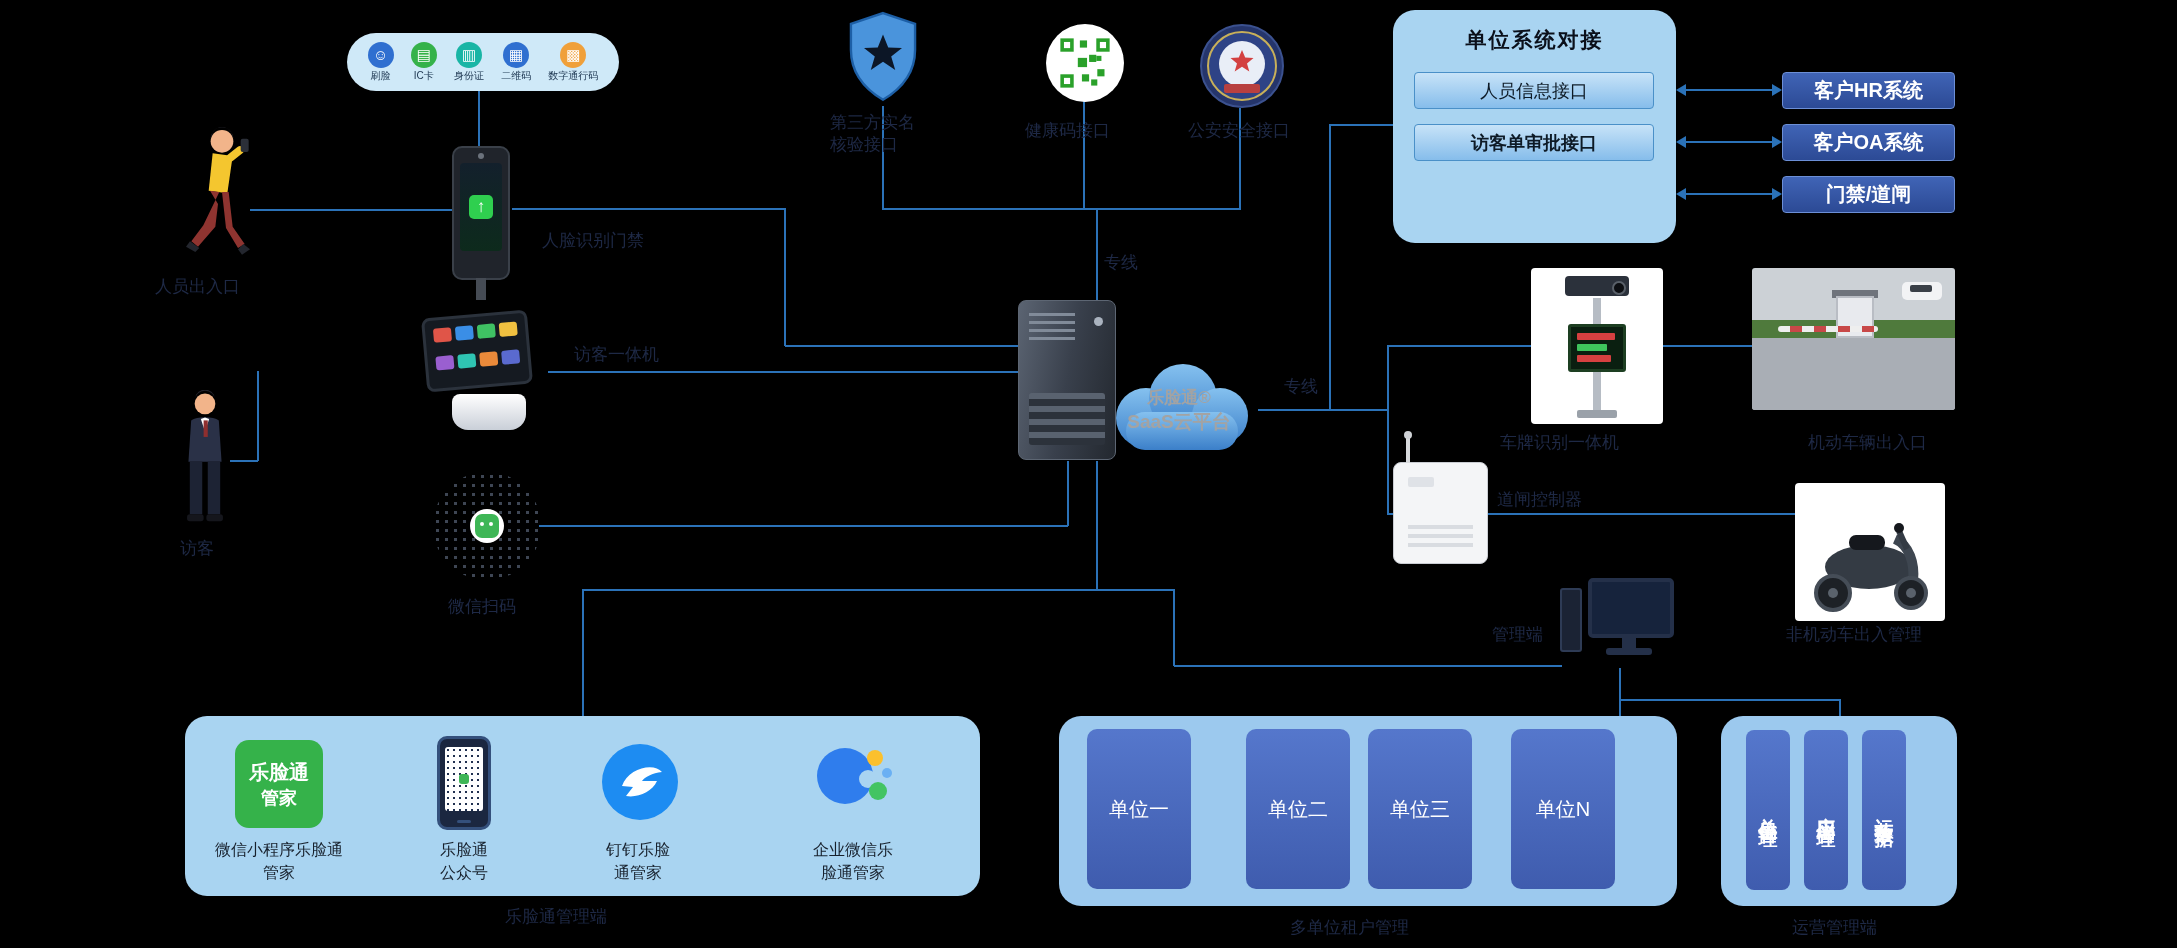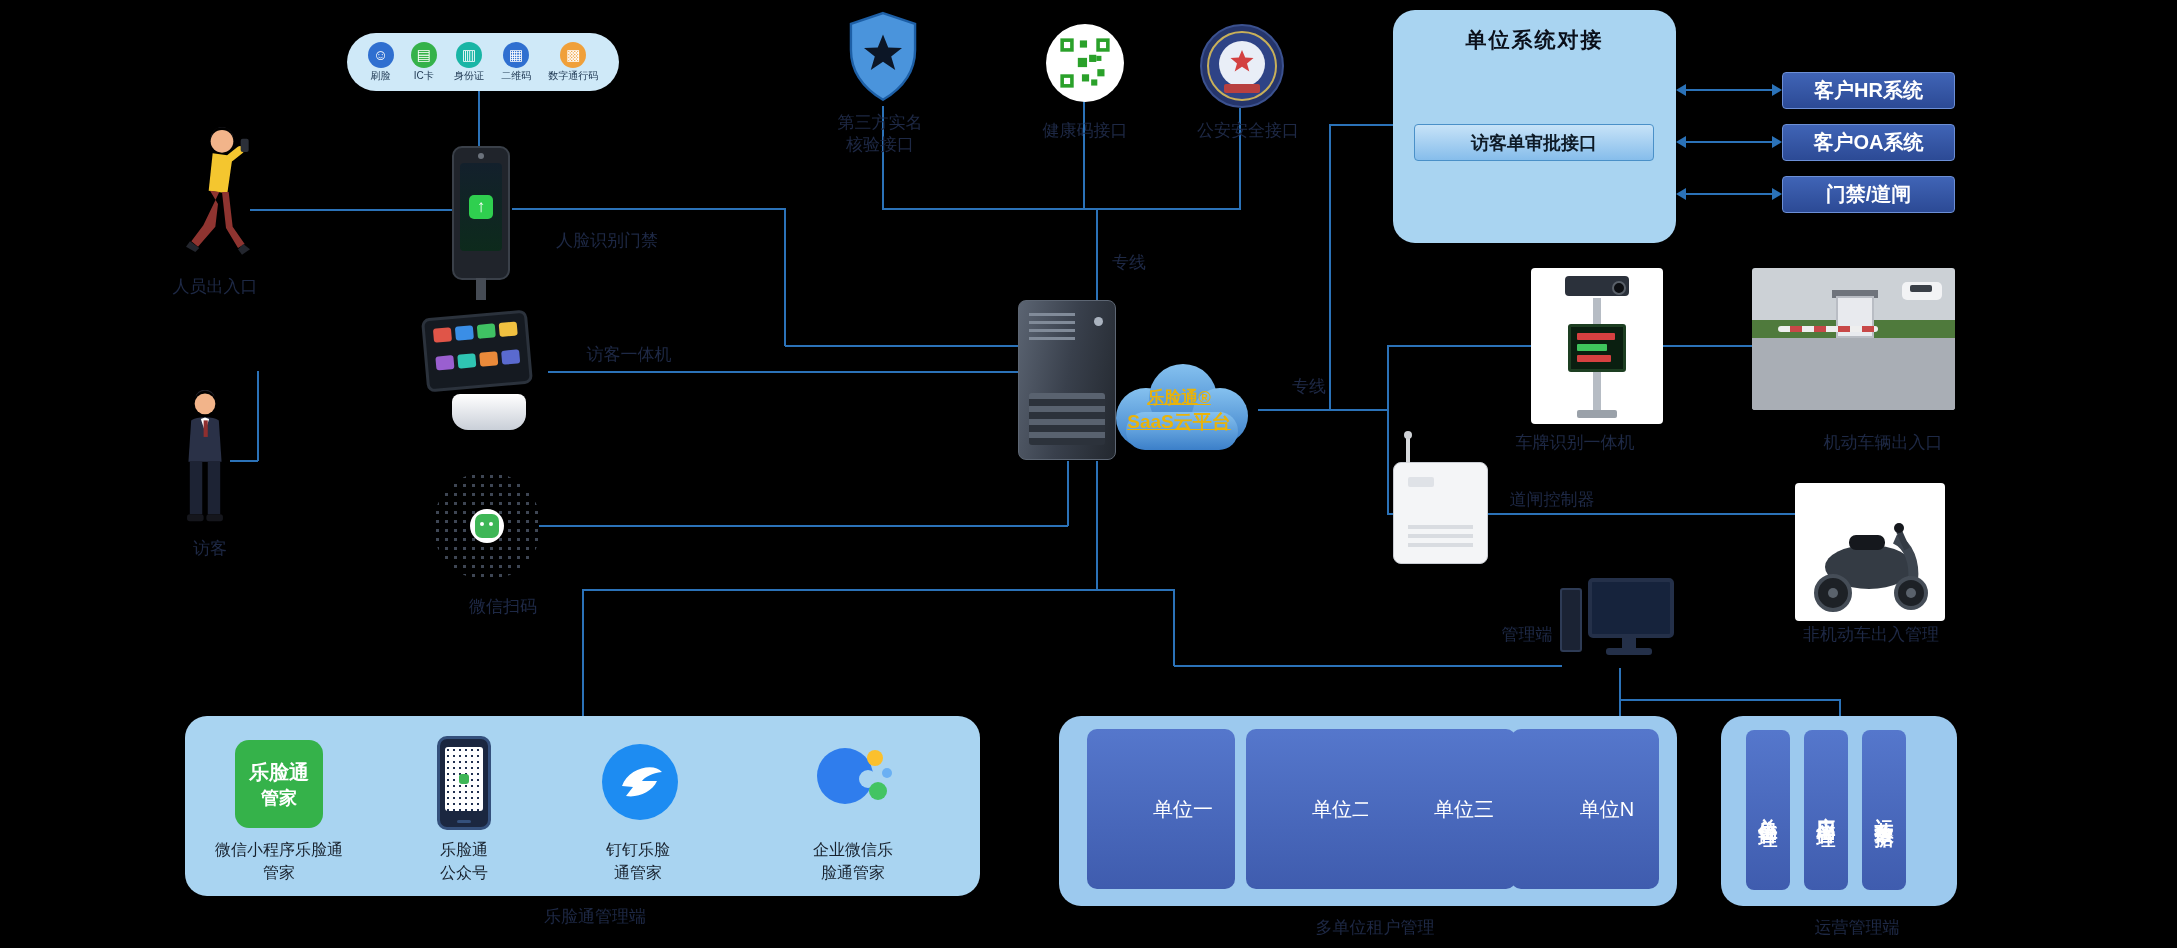--- a/index.html
+++ b/index.html
@@ -7,39 +7,39 @@
           font-family:"Liberation Sans","DejaVu Sans",sans-serif;}
   .abs{position:absolute;}
   
   .hline,.vline{position:absolute;background:#2b72b8;z-index:1;}
   .hline{height:2px;}
   .vline{width:2px;}
   .dbl-arrow{position:absolute;width:102px;height:2px;background:#2b72b8;z-index:2;}
   .dbl-arrow::before{content:"";position:absolute;left:-2px;top:-5px;border:6px solid transparent;border-right:10px solid #2b72b8;border-left:0;}
   .dbl-arrow::after{content:"";position:absolute;right:-2px;top:-5px;border:6px solid transparent;border-left:10px solid #2b72b8;border-right:0;}
   
-  .faint{position:absolute;color:#1e2946;font-size:17px;text-align:center;line-height:1.3;z-index:4;}
+  .faint{position:absolute;color:#1e2946;font-size:17px;line-height:1.3;z-index:4;}
   
   .pill{position:absolute;left:347px;top:33px;width:272px;height:58px;background:#cfe9f8;border-radius:30px;
         display:flex;align-items:center;justify-content:space-around;padding:0 12px;box-sizing:border-box;z-index:2;}
   .pill-item{display:flex;flex-direction:column;align-items:center;gap:1px;}
   .pill-icon{width:26px;height:26px;border-radius:50%;color:#fff;display:flex;align-items:center;justify-content:center;font-size:15px;line-height:1;}
   .pill-label{font-size:10px;color:#1c3550;white-space:nowrap;}
   
   .panel{position:absolute;background:#a9d4f1;border-radius:22px;z-index:2;}
   .usp-title{position:absolute;left:0;right:0;top:16px;text-align:center;font-size:21px;font-weight:bold;color:#0a0f1a;letter-spacing:2px;font-family:Liberation Serif, serif;}
   .usp-btn{position:absolute;left:21px;width:240px;height:37px;background:linear-gradient(#c7e3f8,#86bdeb);
            border:1px solid #4a90c8;border-radius:4px;display:flex;align-items:center;justify-content:center;
            font-size:18px;color:#0d1a26;box-sizing:border-box;}
   .sys-box{position:absolute;left:1782px;width:173px;height:37px;background:linear-gradient(#4064b6,#2c4a95);
            border:1px solid #6c8fd6;border-radius:4px;display:flex;align-items:center;justify-content:center;
            font-size:20px;font-weight:bold;color:#fff;z-index:2;box-sizing:border-box;}
   
   .cloud{position:absolute;left:1098px;top:356px;width:162px;height:110px;z-index:5;}
-  .cloud-text{position:absolute;left:0;right:0;top:30px;text-align:center;color:#eab308;z-index:6;text-decoration:underline;}
+  .cloud-text{position:absolute;left:0;right:0;top:30px;text-align:center;color:#a3a3a3;z-index:6;}
   .cloud-text .l1{font-size:17px;font-weight:bold;}
   .cloud-text .l2{font-size:19px;font-weight:bold;}
   
   .server{position:absolute;left:1018px;top:300px;width:96px;height:158px;border-radius:8px;border:1px solid #5d6673;
           background:linear-gradient(100deg,#5b6472 0%,#39404c 50%,#23282f 100%);z-index:3;}
   .server-vents{position:absolute;left:10px;top:12px;width:46px;height:30px;background:repeating-linear-gradient(180deg,#818b99 0 3px,transparent 3px 8px);}
   .server-power{position:absolute;right:12px;top:16px;width:9px;height:9px;border-radius:50%;background:#aab3bf;}
   .server-slots{position:absolute;left:10px;right:10px;bottom:14px;height:52px;border-radius:3px;
                 background:repeating-linear-gradient(180deg,#59626f 0 6px,#2c323b 6px 13px);}
   
@@ -102,21 +102,21 @@
   .phone-home{position:absolute;left:50%;bottom:4px;width:14px;height:3px;margin-left:-7px;background:#34507c;border-radius:2px;}
   .dingtalk{position:absolute;left:417px;top:28px;width:76px;height:76px;border-radius:50%;background:#1d8cf2;z-index:3;}
   .wecom{position:absolute;left:630px;top:22px;width:80px;height:80px;z-index:3;}
   .wc-main{position:absolute;left:2px;top:10px;width:56px;height:56px;border-radius:50%;background:#2f7ded;}
   .wc-cut{position:absolute;left:44px;top:32px;width:18px;height:18px;border-radius:50%;background:#a9d4f1;}
   .wc-y{position:absolute;left:52px;top:12px;width:16px;height:16px;border-radius:50%;background:#fbc02d;}
   .wc-g{position:absolute;left:54px;top:44px;width:18px;height:18px;border-radius:50%;background:#43c463;}
   .wc-b{position:absolute;left:67px;top:30px;width:10px;height:10px;border-radius:50%;background:#6ab0f3;}
   
   .unit-card{position:absolute;top:13px;width:104px;height:160px;border-radius:10px;background:linear-gradient(#5577cc,#3f5cae);
-             display:flex;align-items:center;justify-content:center;color:#fff;font-size:20px;z-index:3;padding-left:44px;}
+             display:flex;align-items:center;justify-content:center;color:#fff;font-size:20px;z-index:3;}
   .vbar{position:absolute;top:14px;width:44px;height:160px;border-radius:8px;background:linear-gradient(#5577cc,#3f5cae);
         display:flex;align-items:center;justify-content:center;color:#fff;font-size:19px;font-weight:bold;
         writing-mode:vertical-rl;letter-spacing:4px;z-index:3;}
   .person{position:absolute;z-index:2;}
 </style>
 </head>
 <body>
 
 <div class="canvas">
 
@@ -306,20 +306,21 @@
       </g>
     </svg>
     <div class="cloud-text">
       <div class="l1">乐脸通®</div>
       <div class="l2">SaaS云平台</div>
     </div>
   </div>
 
   <div class="panel" style="left:1393px;top:10px;width:283px;height:233px;">
     <div class="usp-title">单位系统对接</div>
+    <div class="usp-btn" style="top:62px;">人员信息接口</div>
     <div class="usp-btn" style="top:114px;font-weight:bold;">访客单审批接口</div>
   </div>
   <div class="sys-box" style="top:72px;">客户HR系统</div>
   <div class="sys-box" style="top:124px;">客户OA系统</div>
   <div class="sys-box" style="top:176px;">门禁/道闸</div>
 
   <div class="photo" style="left:1531px;top:268px;width:132px;height:156px;">
     <div class="camera-pole"></div>
     <div class="camera-head">
       <div class="camera-lens"></div>

